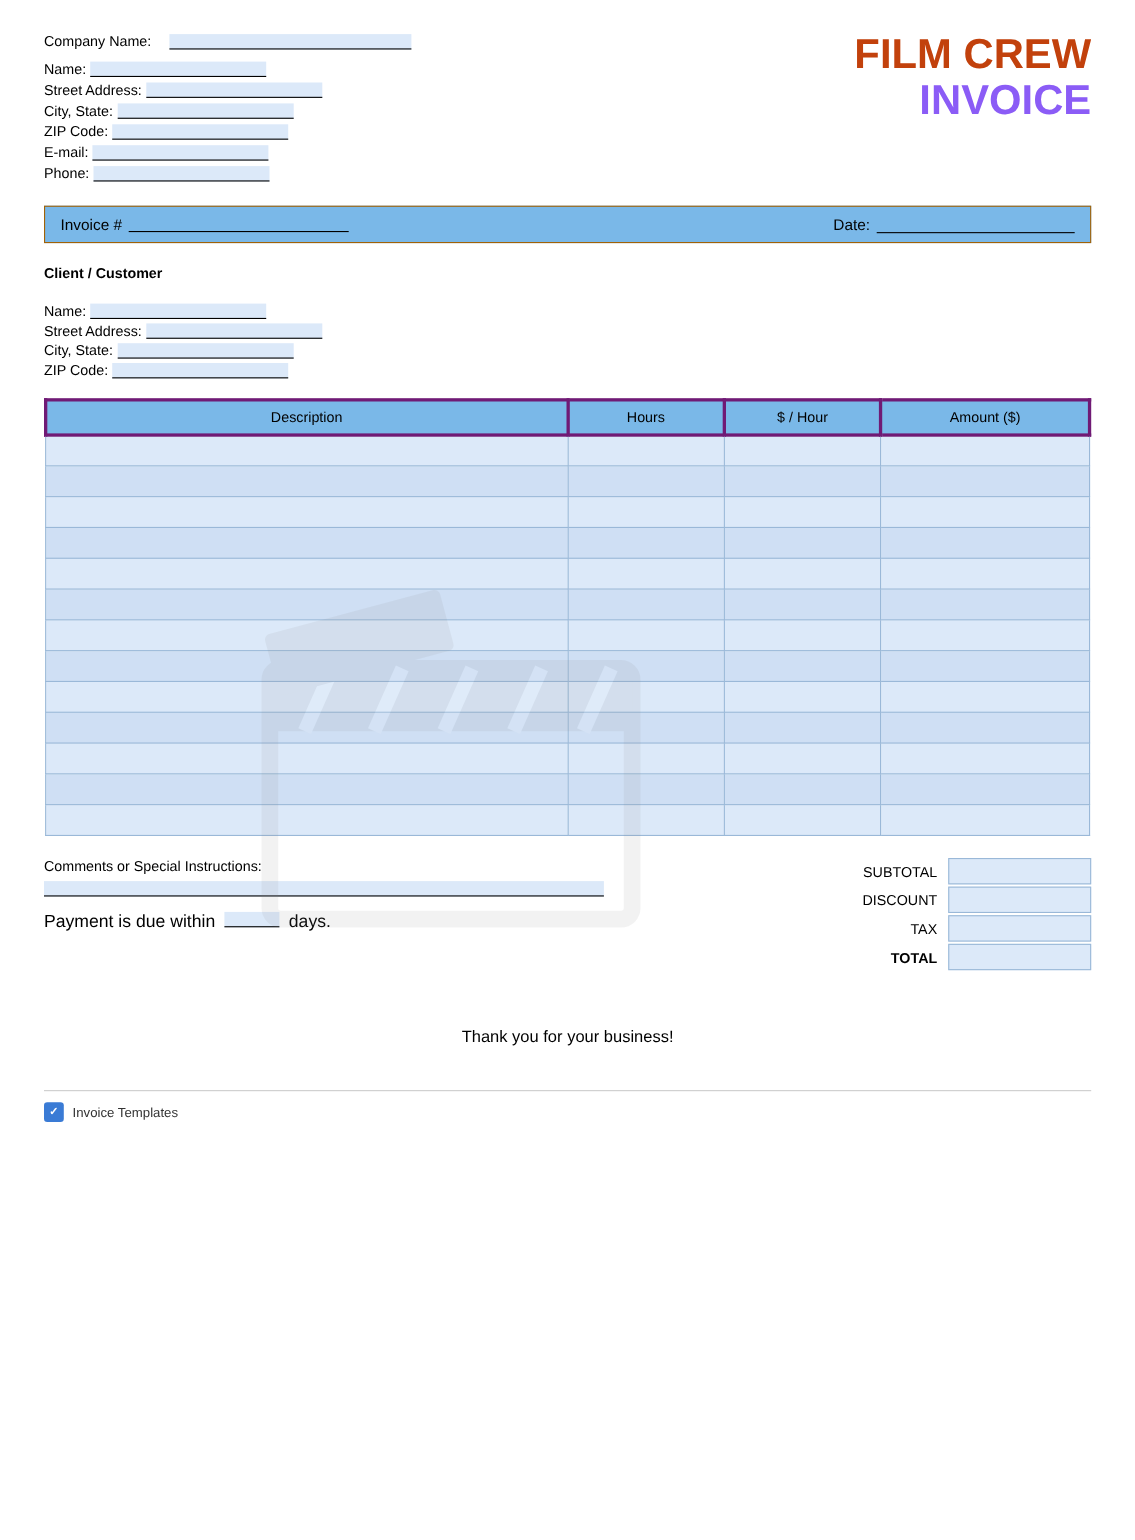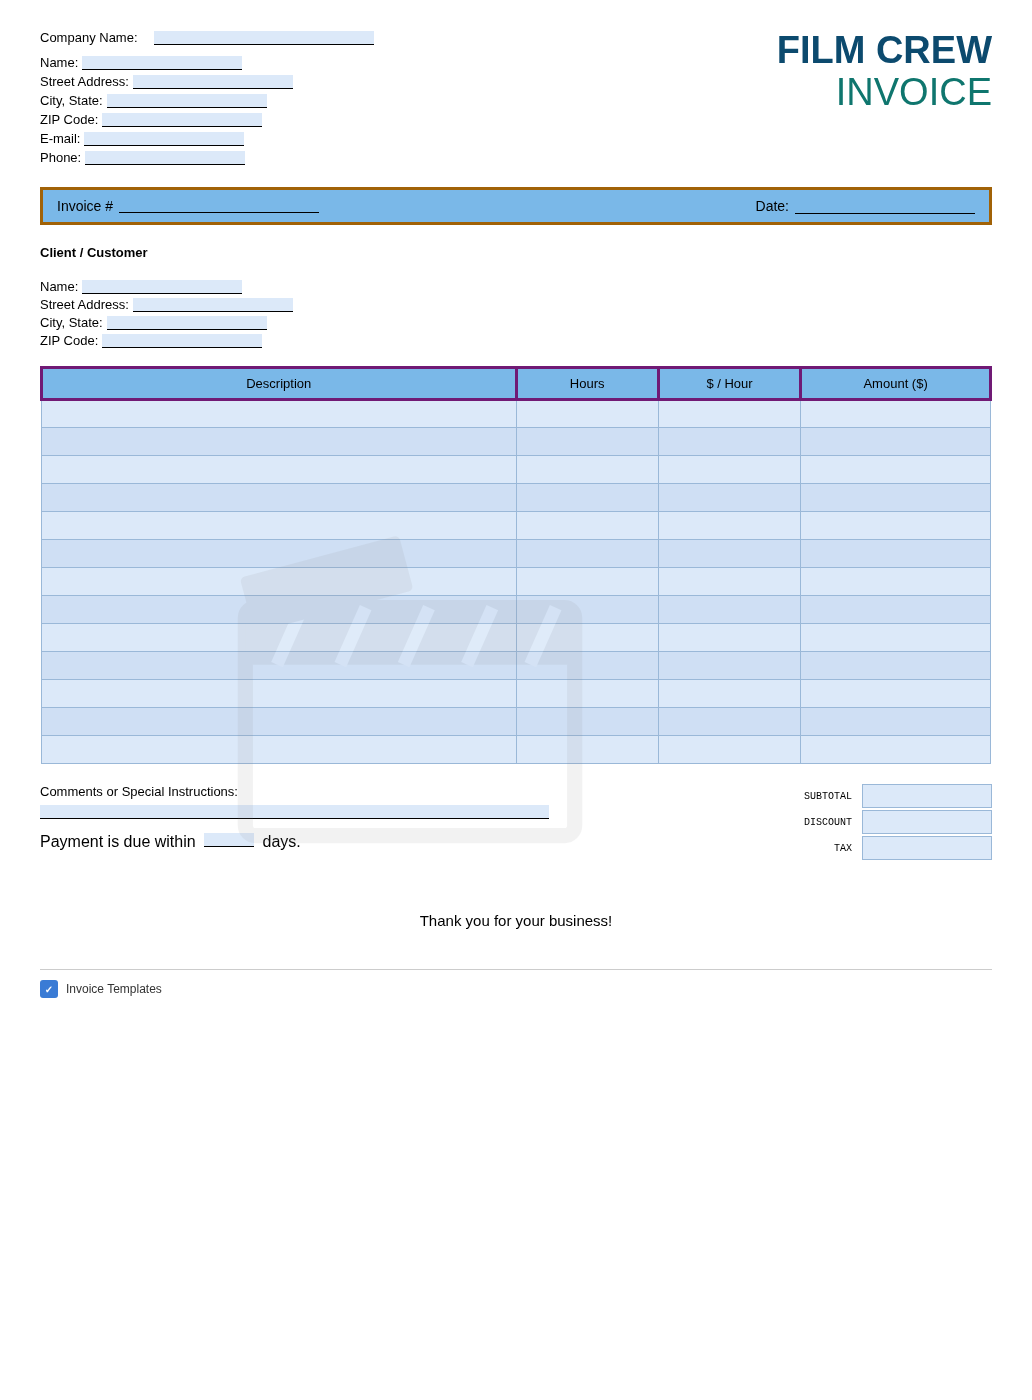--- a/index.html
+++ b/index.html
@@ -48,39 +48,39 @@
       width: 220px;
     }
 
     .header-right {
       text-align: right;
       padding-left: 20px;
     }
     .header-right .title-line1 {
       font-size: 38px;
       font-weight: bold;
-      color: #0c4a6e;
+      color: #c2410c;
       line-height: 1.1;
     }
     .header-right .title-line2 {
       font-size: 38px;
-      font-weight: normal;
-      color: #0f766e;
+      font-weight: bold;
+      color: #8b5cf6;
       line-height: 1.1;
     }
 
     
     .invoice-bar {
       background: #7ab8e8;
       display: flex;
       align-items: center;
       justify-content: space-between;
       padding: 8px 14px;
       margin-bottom: 20px;
-      border: 3px solid #a16207;
+      border: 1px solid #a16207;
     }
     .invoice-bar .left-part {
       display: flex;
       align-items: center;
     }
     .invoice-bar .left-part label {
       font-size: 14px;
       color: #000;
       margin-right: 6px;
     }
@@ -208,23 +208,22 @@
       flex-direction: column;
     }
     .totals-row {
       display: flex;
       align-items: center;
       margin-bottom: 2px;
     }
     .totals-row .totals-label {
       text-align: right;
       flex: 1;
-      font-size: 10px;
+      font-size: 13px;
       padding-right: 10px;
-      font-family: Liberation Mono, monospace;
     }
     .totals-row.total-bold .totals-label {
       font-weight: bold;
     }
     .totals-row .totals-field {
       width: 130px;
       height: 24px;
       background: #dce9f9;
       border: 1px solid #9ab8d8;
     }
@@ -483,20 +482,24 @@
         <span class="totals-field"></span>
       </div>
       <div class="totals-row">
         <span class="totals-label">DISCOUNT</span>
         <span class="totals-field"></span>
       </div>
       <div class="totals-row">
         <span class="totals-label">TAX</span>
         <span class="totals-field"></span>
       </div>
+      <div class="totals-row total-bold">
+        <span class="totals-label">TOTAL</span>
+        <span class="totals-field"></span>
+      </div>
     </div>
   </div>
 
   <div class="thank-you">Thank you for your business!</div>
 
   <div class="page-footer">
     <div class="logo-box">
       <span>✓</span>
     </div>
     <span>Invoice Templates</span>

